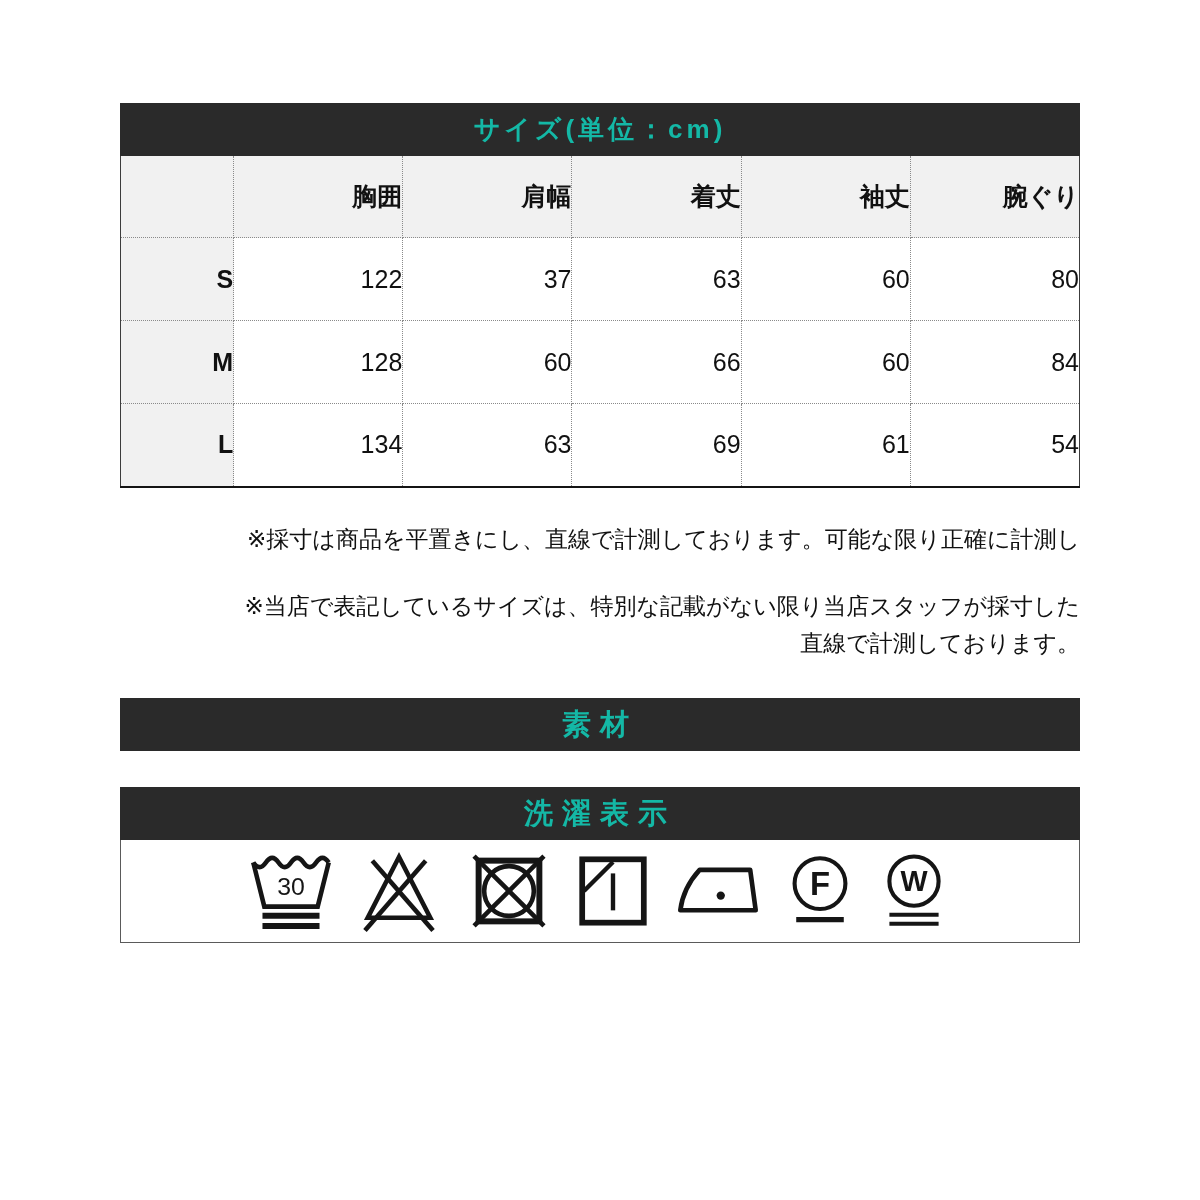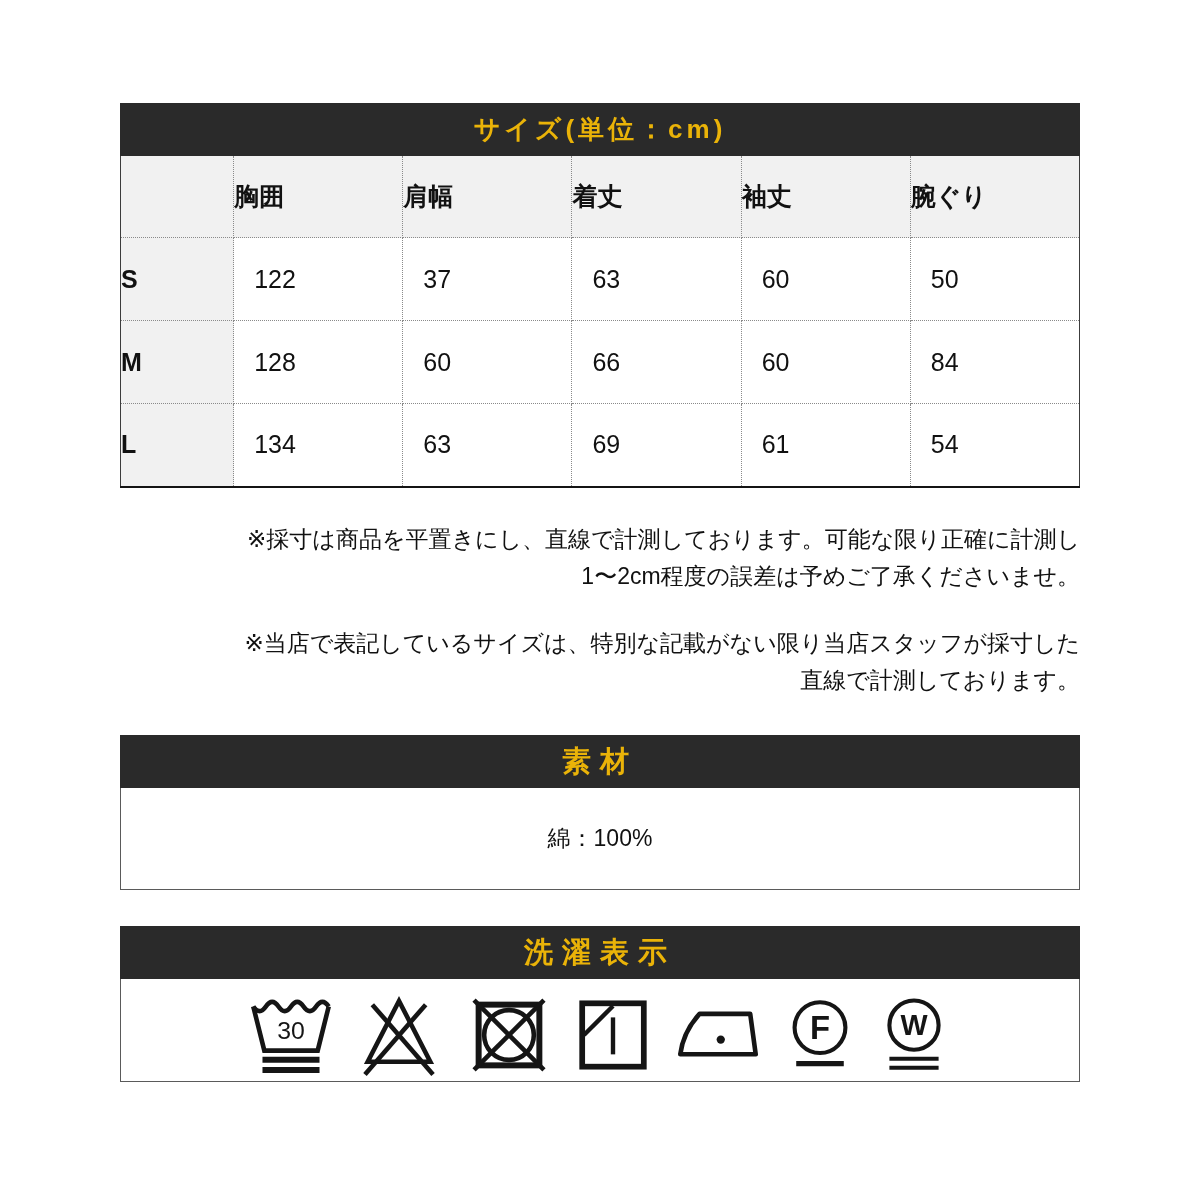--- a/index.html
+++ b/index.html
@@ -5,35 +5,35 @@
   html,body{margin:0;padding:0;}
   body{
     width:1200px;height:1200px;background:#ffffff;overflow:hidden;
     font-family:"Liberation Sans","DejaVu Sans",sans-serif;color:#111;
   }
   .canvas{width:960px;margin:0 auto;padding-top:103px;}
 
   
   .bar{
     background:#2a2a2a;height:53px;line-height:53px;text-align:center;
-    color:#eab308;font-weight:bold;
+    color:#14b8a6;font-weight:bold;
   }
   .bar .bar-title{font-size:26px;letter-spacing:4px;}
   .bar .bar-title.wide{letter-spacing:9px;font-size:29px;}
 
   
   table.size-table{
     width:960px;border-collapse:collapse;table-layout:fixed;
     border-left:1.5px solid #3c3c3c;border-right:1.5px solid #3c3c3c;
     border-bottom:2.5px solid #141414;
   }
   table.size-table col.c0{width:11.8%;}
   table.size-table col.cn{width:17.64%;}
   table.size-table th,table.size-table td{
-    border:1px dotted #8a8a8a;text-align:left;vertical-align:middle;
+    border:1px dotted #8a8a8a;text-align:right;vertical-align:middle;
     font-size:25px;padding:0;margin-top:8px;
   }
   table.size-table thead th{
     background:#f1f1f1;height:81px;font-weight:bold;border-top:none;
   }
   table.size-table tbody tr{height:83px;}
   table.size-table tbody th{background:#f1f1f1;font-weight:bold;}
   table.size-table tbody td{background:#ffffff;font-weight:normal;padding-left:20px;}
 
   
@@ -48,21 +48,21 @@
   .boxed-section{margin-top:36px;}
   .boxed-section.tight{}
   .box{
     border:1.5px solid #5a5a5a;border-top:none;background:#fff;
   }
   .material-box{
     height:101px;display:flex;align-items:center;justify-content:center;
     font-size:23px;
   }
   .laundry-box{
-    height:102px;display:flex;align-items:flex-end;justify-content:center;
+    height:102px;display:flex;align-items:center;justify-content:center;
     gap:12px;
   }
   .care-icon{display:block;}
   .care-icon .stroke{stroke:#151515;fill:none;stroke-width:5;}
   .care-icon .thick{stroke-width:6.5;}
   .care-icon .fillshape{fill:#151515;stroke:none;}
   .care-icon text{
     fill:#151515;font-family:"Liberation Sans","DejaVu Sans",sans-serif;
     text-anchor:middle;
   }
@@ -95,21 +95,21 @@
           <th>腕ぐり</th>
         </tr>
       </thead>
       <tbody>
         <tr>
           <th>S</th>
           <td>122</td>
           <td>37</td>
           <td>63</td>
           <td>60</td>
-          <td>50</td>
+          <td>80</td>
         </tr>
         <tr>
           <th>M</th>
           <td>128</td>
           <td>60</td>
           <td>66</td>
           <td>60</td>
           <td>84</td>
         </tr>
         <tr>
@@ -120,34 +120,30 @@
           <td>61</td>
           <td>54</td>
         </tr>
       </tbody>
     </table>
   </section>
 
   <div class="notes">
     <div class="note">
       <div class="note-line first">※採寸は商品を平置きにし、直線で計測しております。可能な限り正確に計測し</div>
-      <div class="note-line">1〜2cm程度の誤差は予めご了承くださいませ。</div>
     </div>
     <div class="note">
       <div class="note-line first">※当店で表記しているサイズは、特別な記載がない限り当店スタッフが採寸した</div>
       <div class="note-line">直線で計測しております。</div>
     </div>
   </div>
 
   <section class="boxed-section">
     <div class="bar">
       <span class="bar-title wide">素材</span>
-    </div>
-    <div class="box material-box">
-      <span>綿：100%</span>
     </div>
   </section>
 
   <section class="boxed-section tight">
     <div class="bar">
       <span class="bar-title wide">洗濯表示</span>
     </div>
     <div class="box laundry-box">
 
       <svg class="care-icon" width="92" height="92" viewBox="0 0 100 100">

